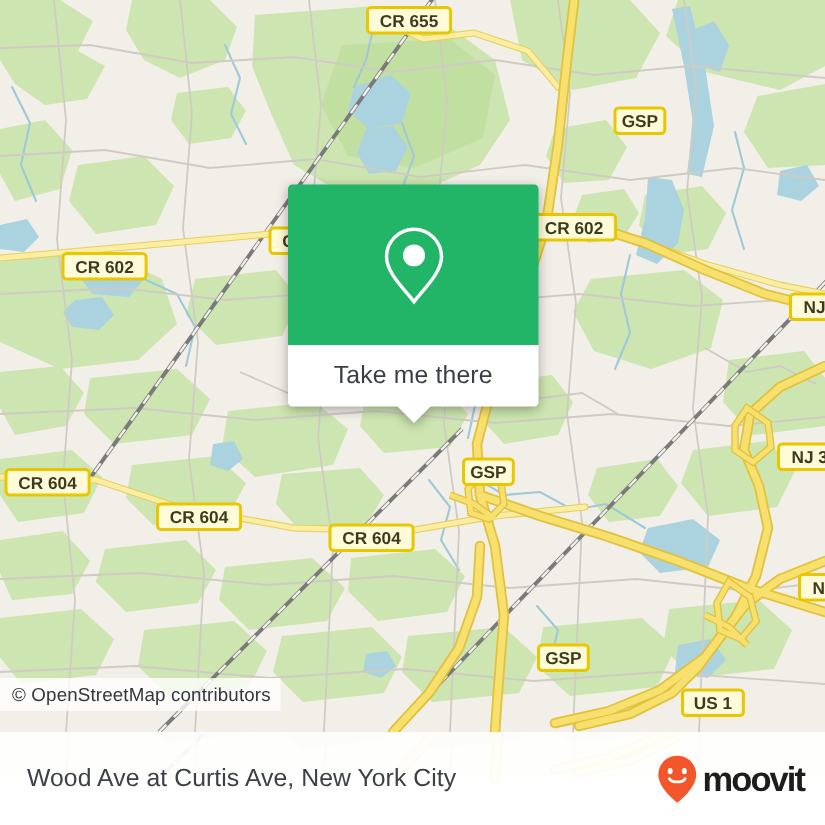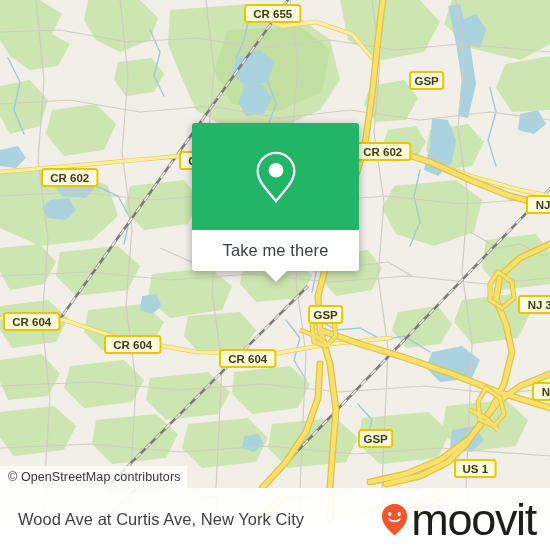--- a/index.html
+++ b/index.html
@@ -26,21 +26,21 @@
     overflow: hidden;
     background: #f2efe9;
     text-decoration: underline;
   }
   #map svg { display: block; }
 
   
   .attribution {
     position: absolute;
     left: 0;
-    top: 466px;
+    top: 452px;
     height: 22px;
     line-height: 22px;
     padding: 0 6px 0 8px;
     background: rgba(255,255,255,0.80);
     color: #33373b;
     font-size: 12.5px;
     white-space: nowrap;
     letter-spacing: 0.1px;
     text-align: right;
   }
@@ -119,23 +119,23 @@
     letter-spacing: 0.05px;
     white-space: nowrap;
   }
   .brand {
     display: flex;
     align-items: center;
     gap: 2px;
   }
   .brand-pin { width: 27px; height: 33px; display: block; }
   .brand-word {
-    font-size: 45px;
+    font-size: 23px;
     color: #1d1d1b;
-    font-weight: normal;
+    font-weight: bold;
     letter-spacing: -1.3px;
     line-height: 1;
     margin-left: 1px;
   }
 </style>
 </head>
 <body>
 
 <div id="app">
 

